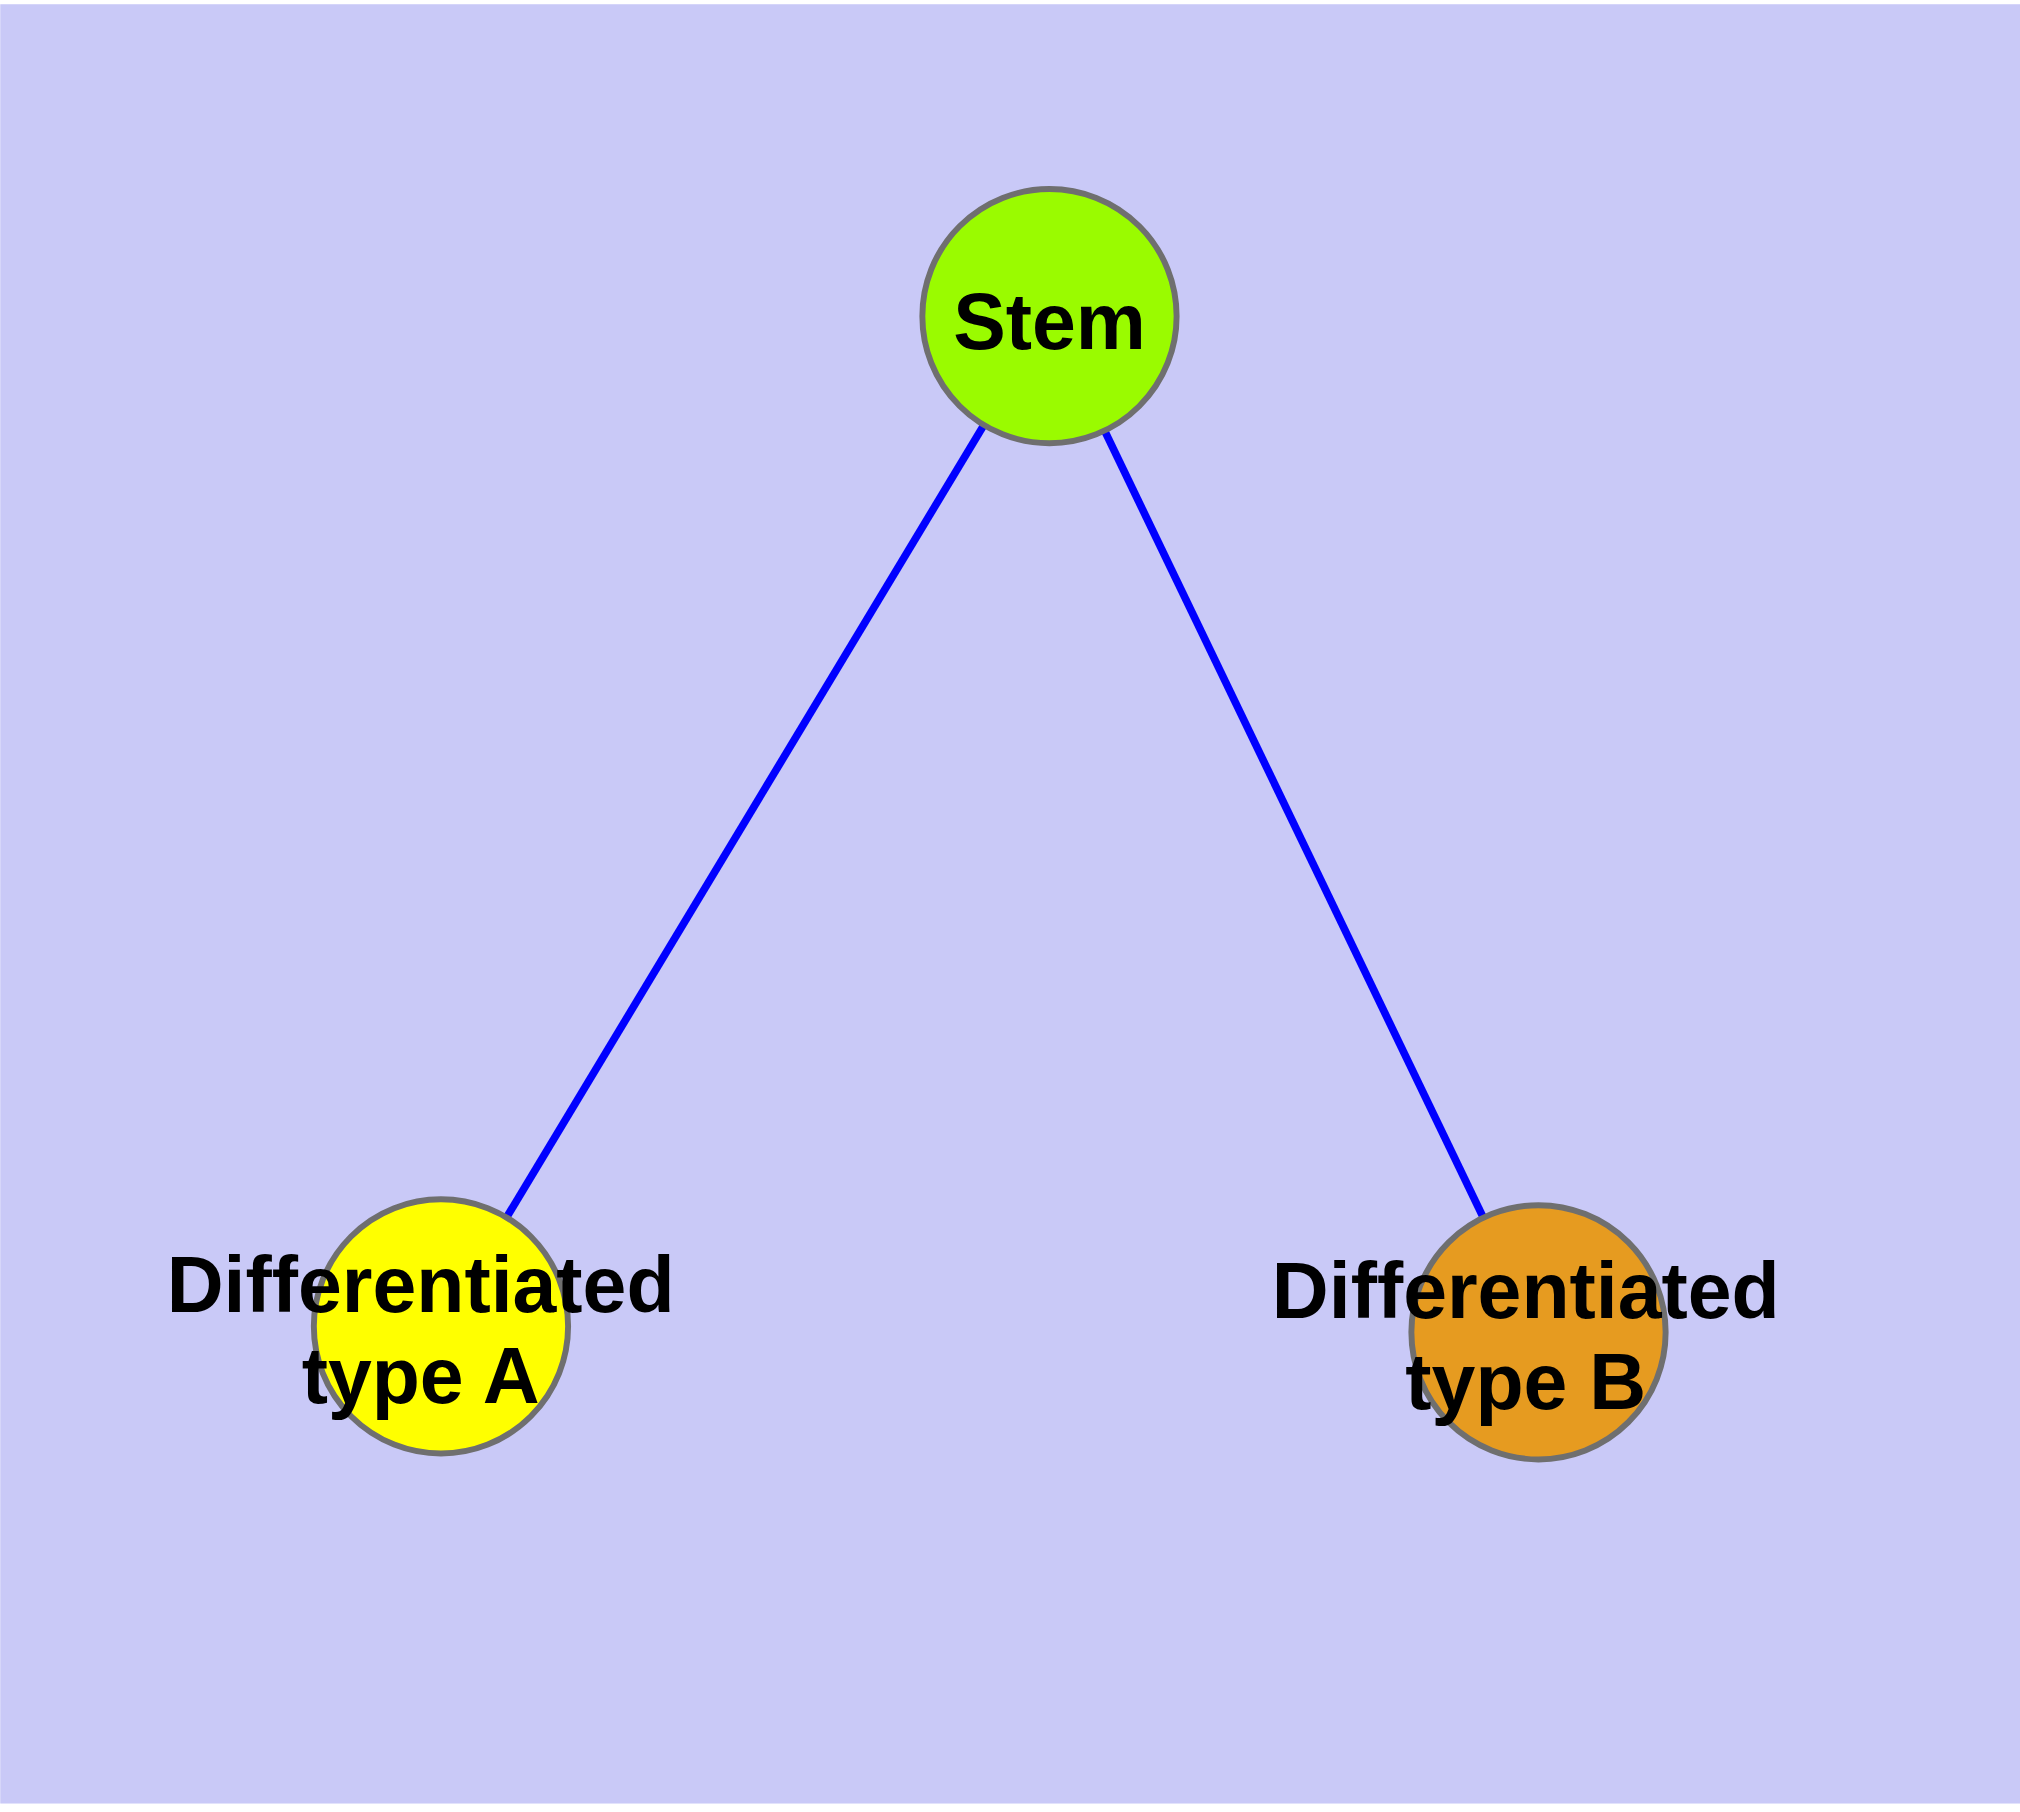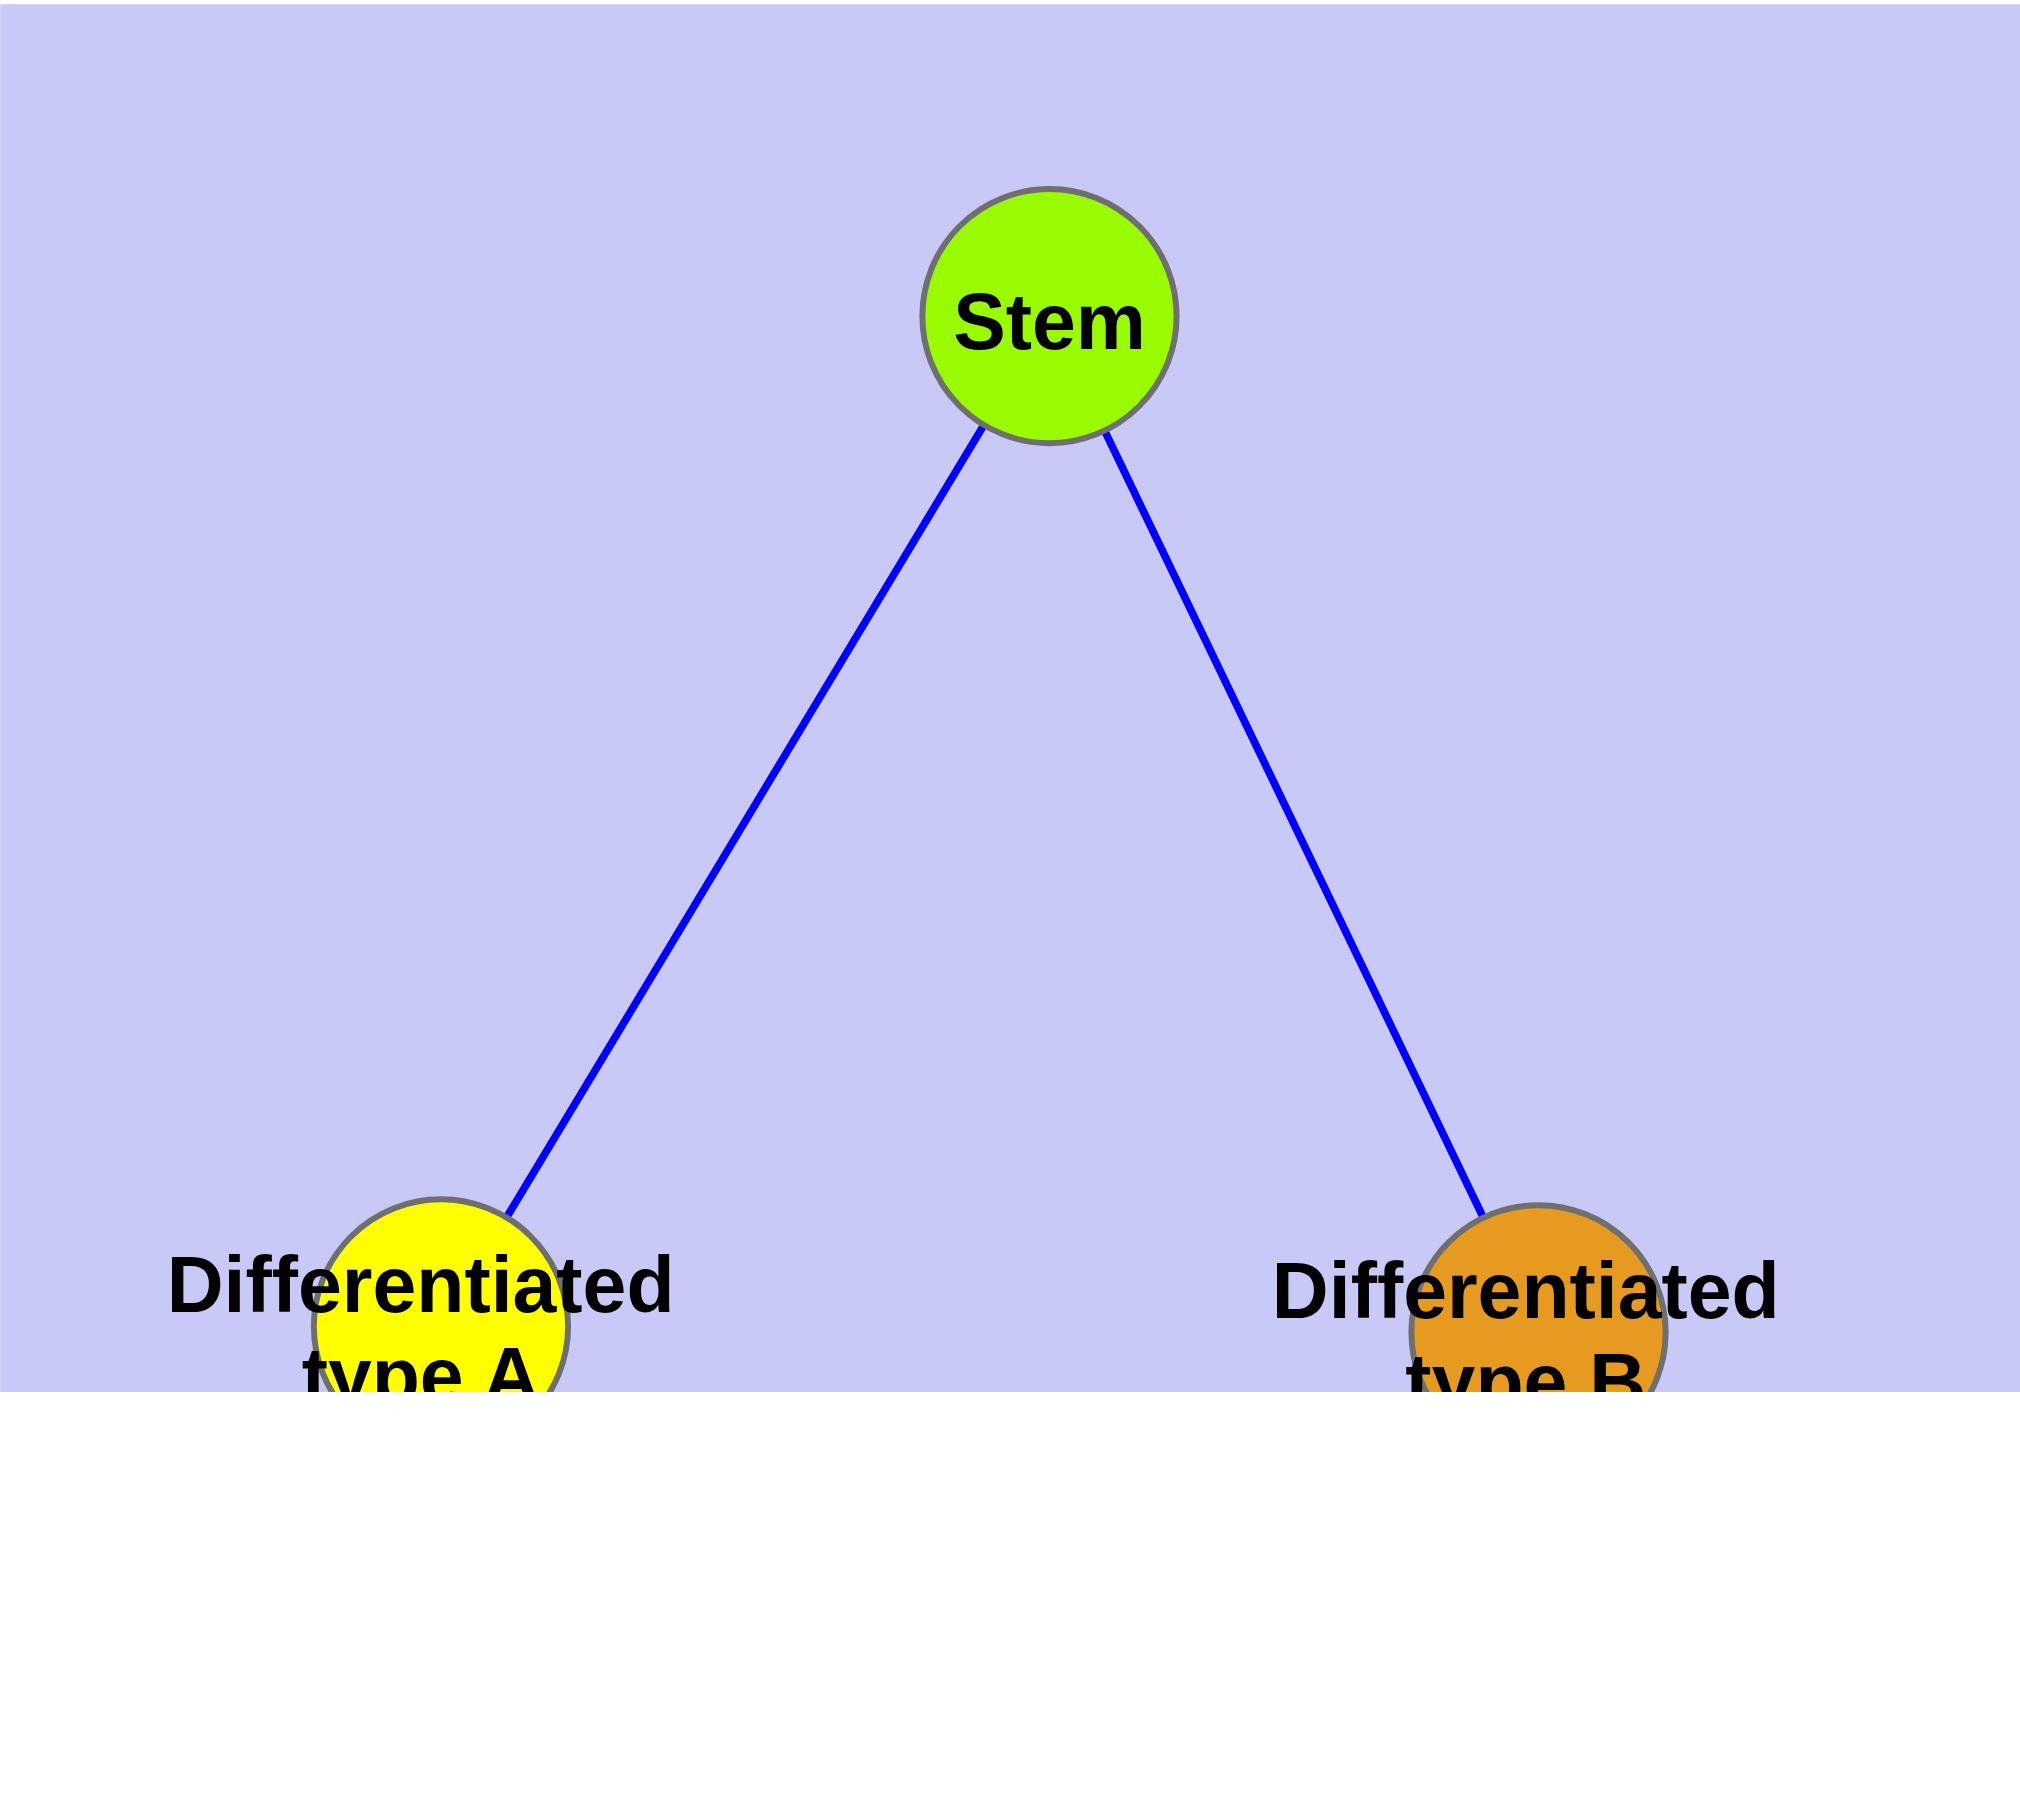--- a/index.html
+++ b/index.html
@@ -3,21 +3,21 @@
 <meta charset="utf-8">
 <style>
   html, body {
     margin: 0;
     padding: 0;
     background: #ffffff;
   }
   .page {
     position: relative;
     width: 2021px;
-    height: 1392px;
+    height: 1812px;
     background: #ffffff;
     overflow: hidden;
     font-family: "Liberation Sans", sans-serif;
   }
   .diagram-svg {
     position: absolute;
     left: 0;
     top: 0;
     width: 2021px;
     height: 1812px;

